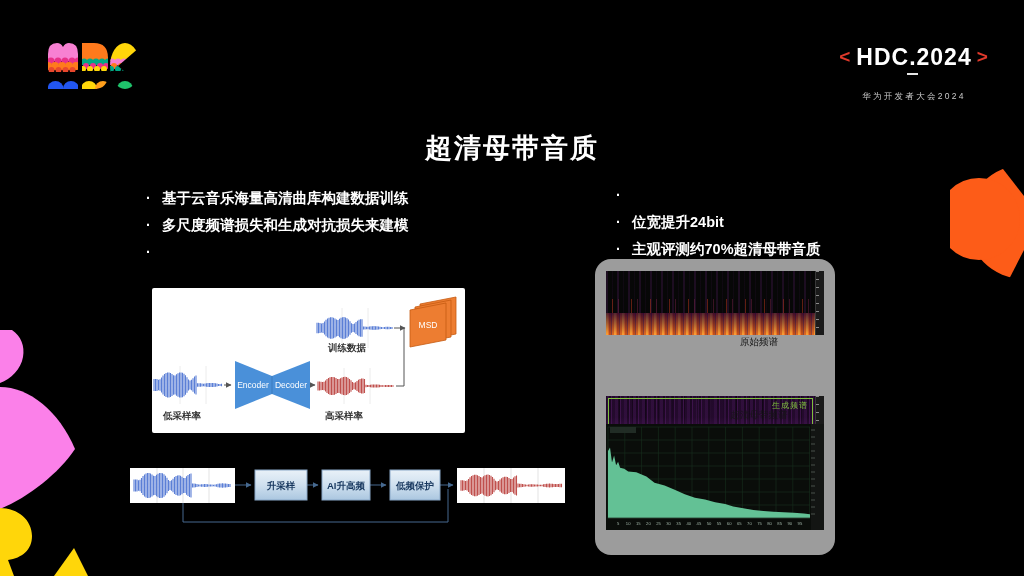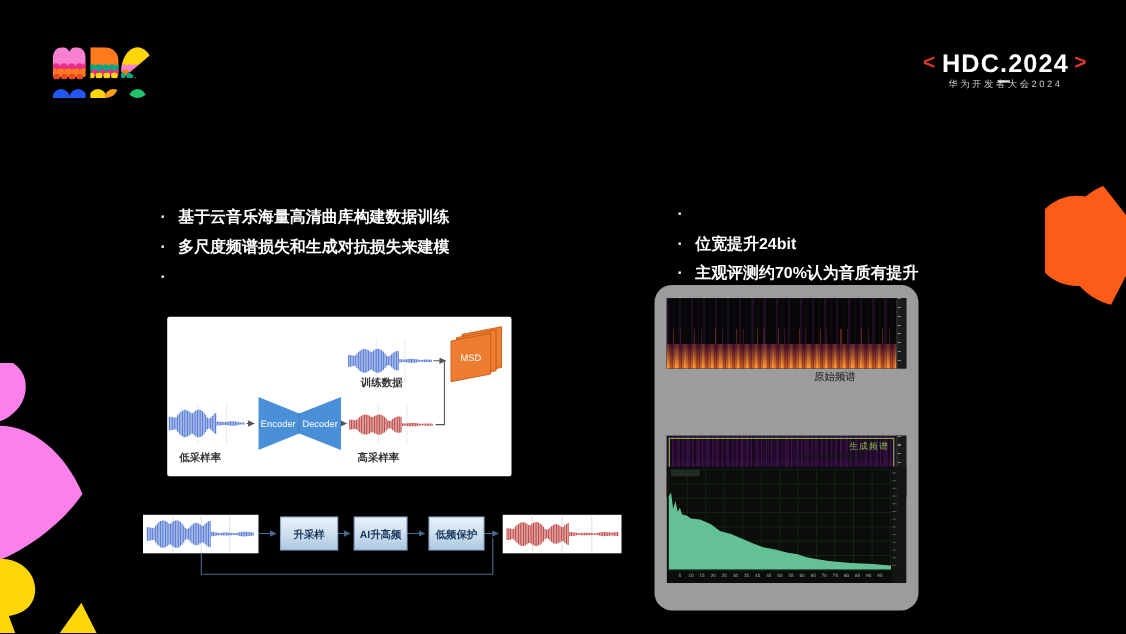--- a/index.html
+++ b/index.html
@@ -4,21 +4,21 @@
 <style>
   html,body{margin:0;padding:0;background:#000;}
   .slide{position:relative;width:1024px;height:576px;background:#000;overflow:hidden;
          font-family:"Liberation Sans","DejaVu Sans",sans-serif;}
   .abs{position:absolute;}
 
   
   .badge{position:absolute;left:828px;top:44px;width:172px;text-align:center;color:#fff;}
   .badge-line{font-size:23px;font-weight:bold;letter-spacing:1px;white-space:nowrap;}
   .badge-line .br{color:#e0392b;font-size:19px;font-weight:bold;margin:0 5px;vertical-align:2px;}
-  .badge-sub{margin-top:0;font-size:8.5px;letter-spacing:2.3px;color:#c9c9c9;white-space:nowrap;}
+  .badge-sub{margin-top:20px;font-size:8.5px;letter-spacing:2.3px;color:#c9c9c9;white-space:nowrap;}
   .uscore{position:absolute;left:79px;top:29px;width:11px;height:2px;background:#e6e6e6;}
 
   
   .title{position:absolute;top:112px;left:0;width:100%;text-align:center;color:#fff;
          font-size:27px;font-weight:bold;letter-spacing:2px;}
 
   
   .bullets{position:absolute;color:#fff;}
   .b-left{left:146px;top:189px;}
   .b-right{left:616px;top:186px;}
@@ -145,20 +145,21 @@
     </g>
     <polygon points="92,11 70,30 92,49" fill="#000"></polygon>
   </svg>
 
   <div class="badge">
     <div class="badge-line"><span class="br">&lt;</span><span>HDC.2024</span><span class="br">&gt;</span></div>
     <div class="uscore"></div>
     <div class="badge-sub">华为开发者大会2024</div>
   </div>
 
+  <h1 class="title">超清母带音质</h1>
 
   <div class="bullets b-left">
     <div class="brow">
         <span class="bdot">·</span>
         <span>基于云音乐海量高清曲库构建数据训练</span>
       </div>
     <div class="brow">
         <span class="bdot">·</span>
         <span>多尺度频谱损失和生成对抗损失来建模</span>
       </div>
@@ -170,21 +171,21 @@
   <div class="bullets b-right">
     <div class="brow">
         <span class="bdot">·</span>
       </div>
     <div class="brow">
         <span class="bdot">·</span>
         <span>位宽提升24bit</span>
       </div>
     <div class="brow">
         <span class="bdot">·</span>
-        <span>主观评测约70%认为音质有提升</span>
+        <span>主观评测约70%超清母带音质</span>
       </div>
   </div>
 
   <div class="model-box">
     <svg width="313" height="145" viewBox="0 0 313 145">
       <defs>
         <marker id="mA" markerWidth="7" markerHeight="7" refX="5.5" refY="3" orient="auto" markerUnits="userSpaceOnUse">
           <path d="M0,0L6,3L0,6Z" fill="#555"></path>
         </marker>
       </defs>

